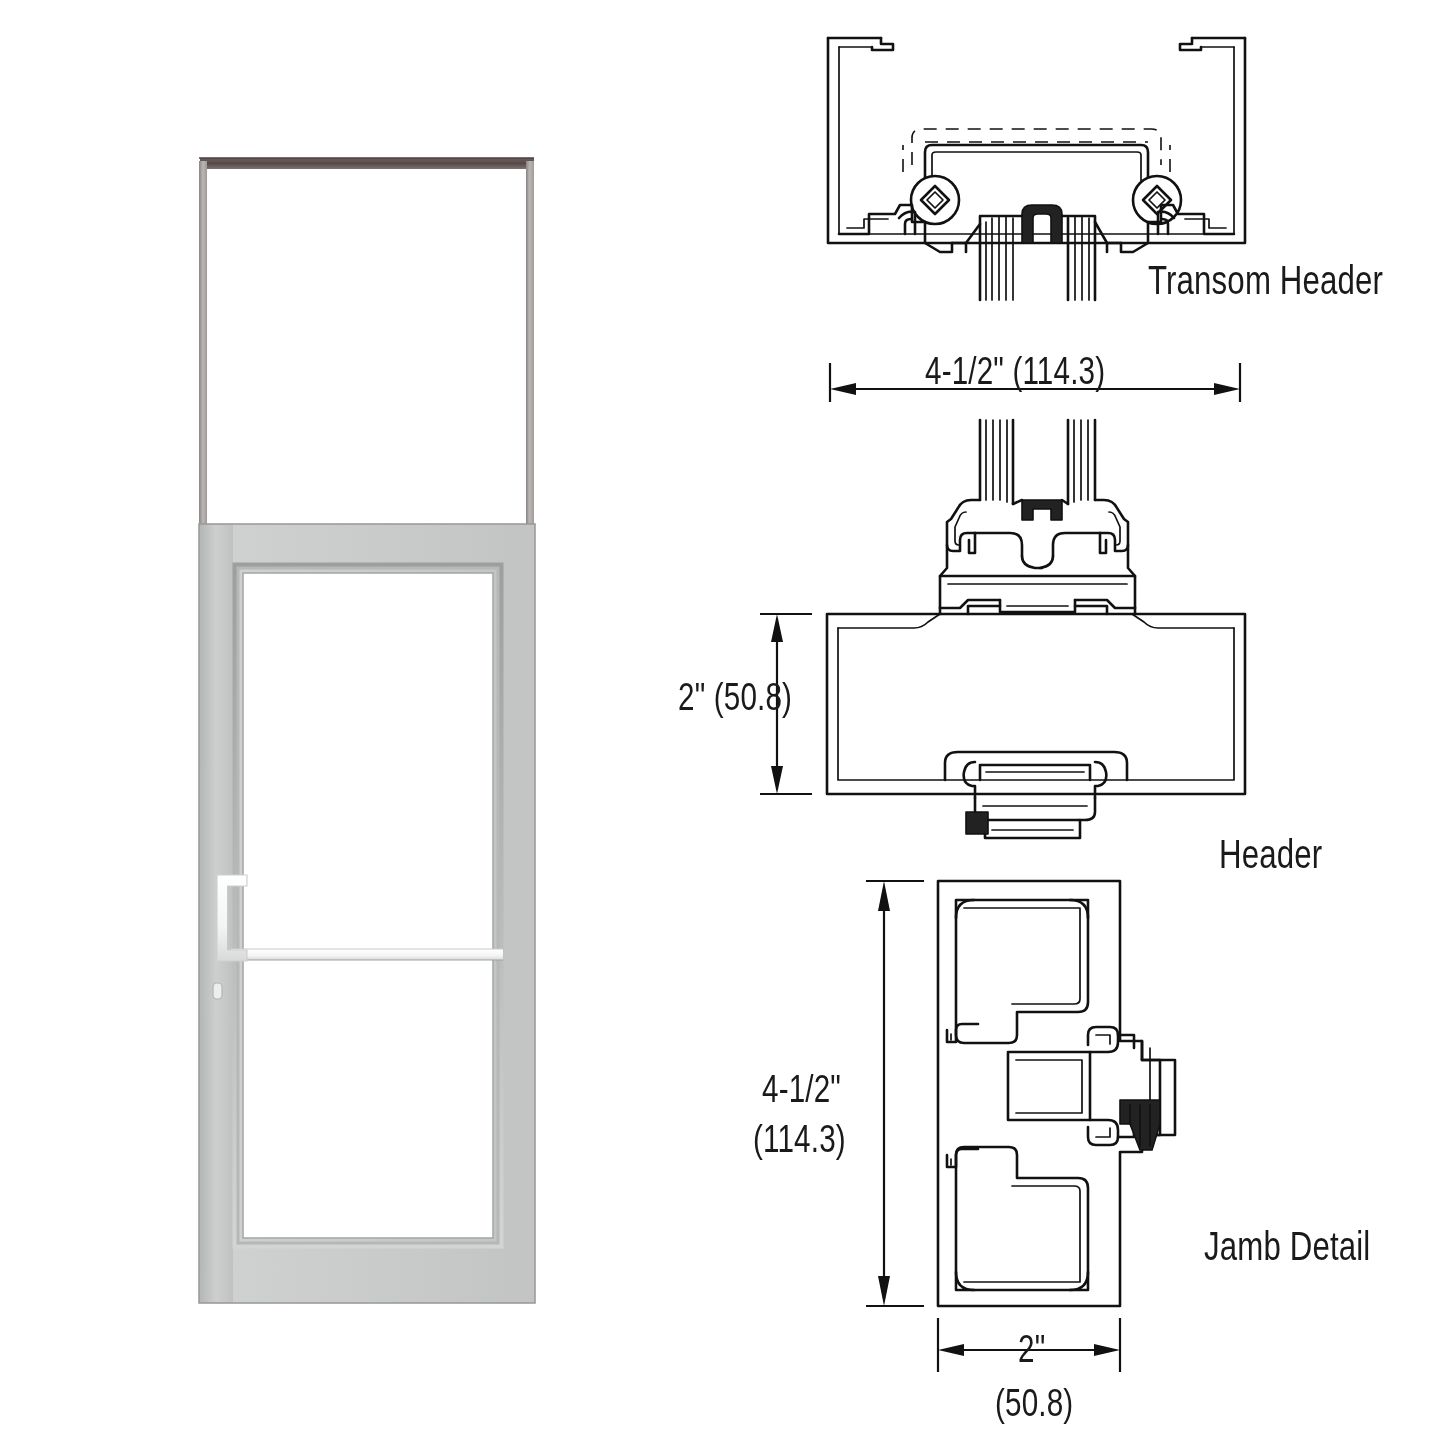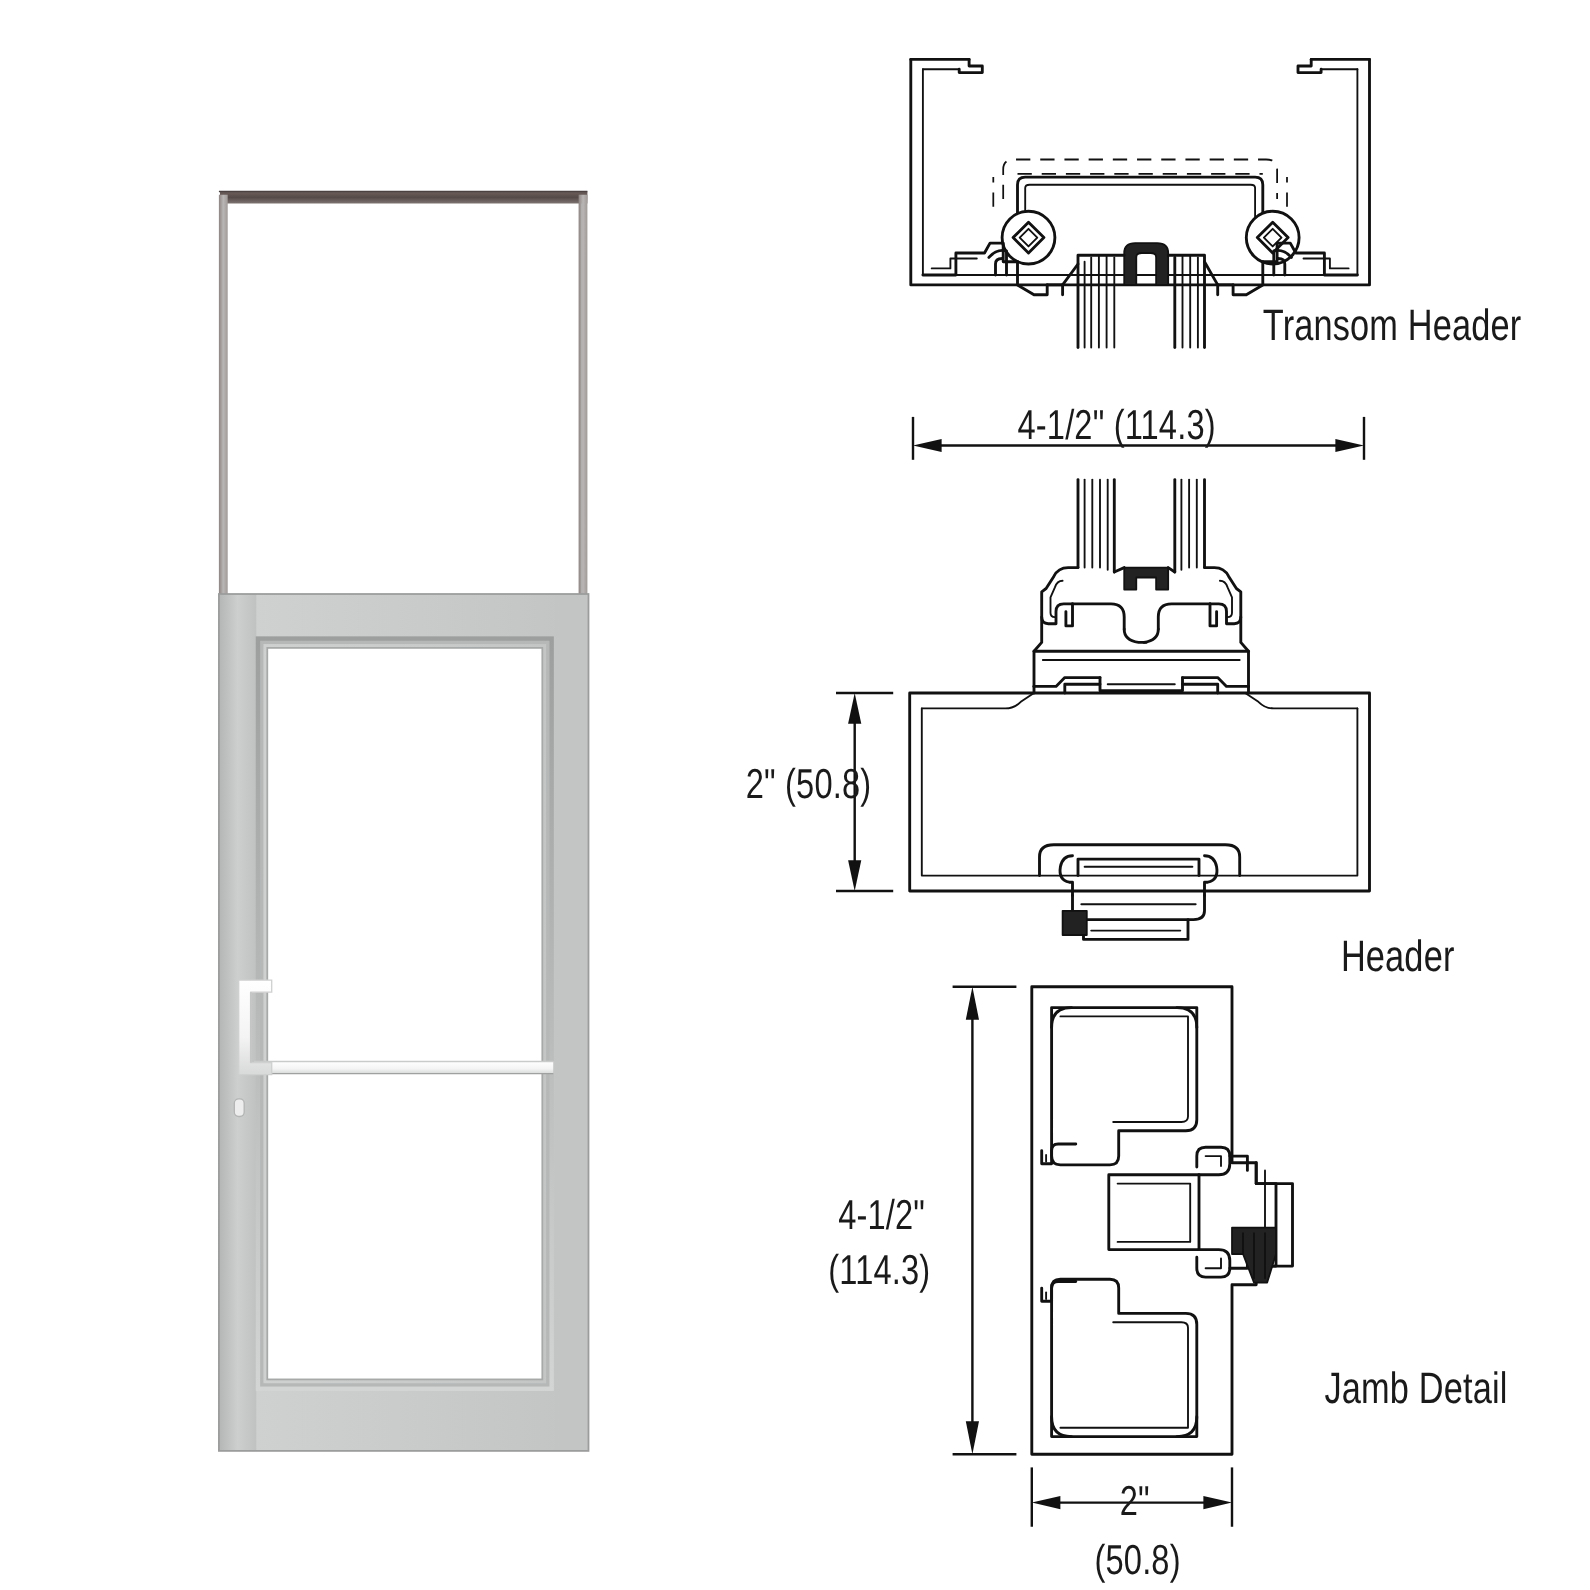--- a/index.html
+++ b/index.html
@@ -11,21 +11,21 @@
     width: 1445px;
     height: 1445px;
     position: relative;
     font-family: "Liberation Sans", sans-serif;
     overflow: hidden;
   }
 
   #sheet {
     position: absolute;
     left: 0;
-    top: 16px;
+    top: 0;
     width: 1445px;
     height: 1367px;
     text-align: right;
   }
 
   .label {
     position: absolute;
     color: #1a1a1a;
     font-family: "Liberation Sans", sans-serif;
     font-weight: 400;

